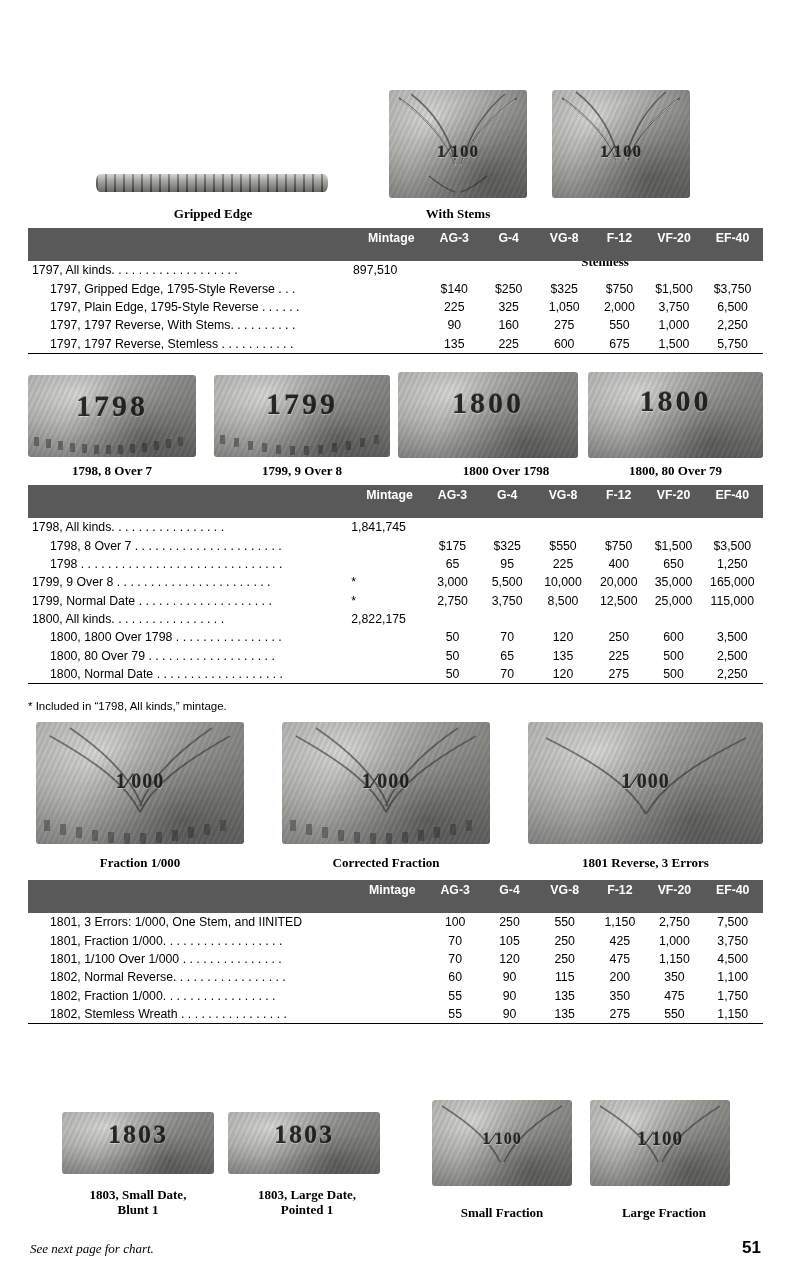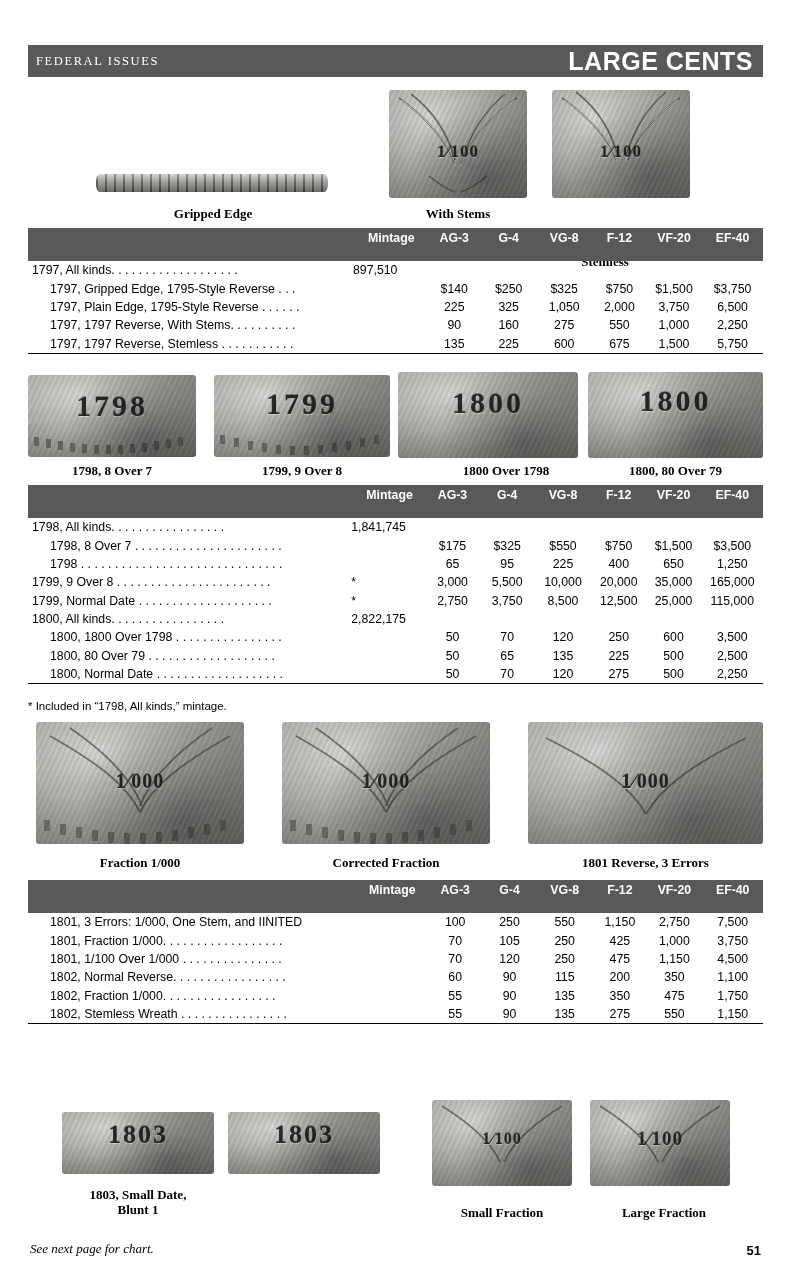--- a/index.html
+++ b/index.html
@@ -121,40 +121,36 @@
     position:relative;
     overflow:hidden;
   }
   .gripped-strip:after{
     content:"";position:absolute;inset:0;
     background:repeating-linear-gradient(90deg, rgba(0,0,0,.28) 0 2px, rgba(255,255,255,.15) 2px 9px);
   }
   .pagenum{
     position:absolute;
     right:30px;bottom:22px;
-    font-size:13px;font-weight:bold;
+    font-size:17px;font-weight:bold;
     font-family:"Liberation Sans", sans-serif;
   }
   .seenext{
     position:absolute;
     left:30px;bottom:23px;
     font-size:13px;
     font-style:italic;
     font-family:"Liberation Serif", serif;
   }
 </style>
 </head>
 <body>
 
 <div class="page">
 
-  <div class="header">
-    <div class="left">FEDERAL ISSUES</div>
-    <div class="right">LARGE CENTS</div>
-  </div>
 
   <div style="position:absolute;left:96px;top:174px;width:232px;height:18px;" class="gripped-strip"></div>
 
   <div class="coin" style="position:absolute;left:389px;top:90px;width:138px;height:108px;">
     <svg class="wreath" viewBox="0 0 138 108" preserveAspectRatio="none">
       <g stroke="#4d4d4a" stroke-width="1.6" fill="none" opacity="0.75">
         <path d="M10 8 C40 30 58 52 66 74"></path>
           <path d="M128 8 C98 30 80 52 72 74"></path>
         <path d="M22 4 C48 24 60 48 66 70"></path>
           <path d="M116 4 C92 24 80 48 74 70"></path>
@@ -620,19 +616,23 @@
           <path d="M130 6 C98 26 80 44 72 62"></path>
       </g>
     </svg>
     <div class="coin-lbl" style="top:28px;font-size:19px;">1⁄100</div>
   </div>
 
   <div class="caption" style="position:absolute;left:52px;top:1188px;width:172px;">
     <div>1803, Small Date,</div>
     <div>Blunt 1</div>
   </div>
+  <div class="caption" style="position:absolute;left:222px;top:1188px;width:170px;">
+    <div>1803, Large Date,</div>
+    <div>Pointed 1</div>
+  </div>
   <div class="caption" style="position:absolute;left:422px;top:1206px;width:160px;">Small Fraction</div>
   <div class="caption" style="position:absolute;left:584px;top:1206px;width:160px;">Large Fraction</div>
 
   <div class="seenext">See next page for chart.</div>
   <div class="pagenum">51</div>
 
 </div>
 
 </body></html>

